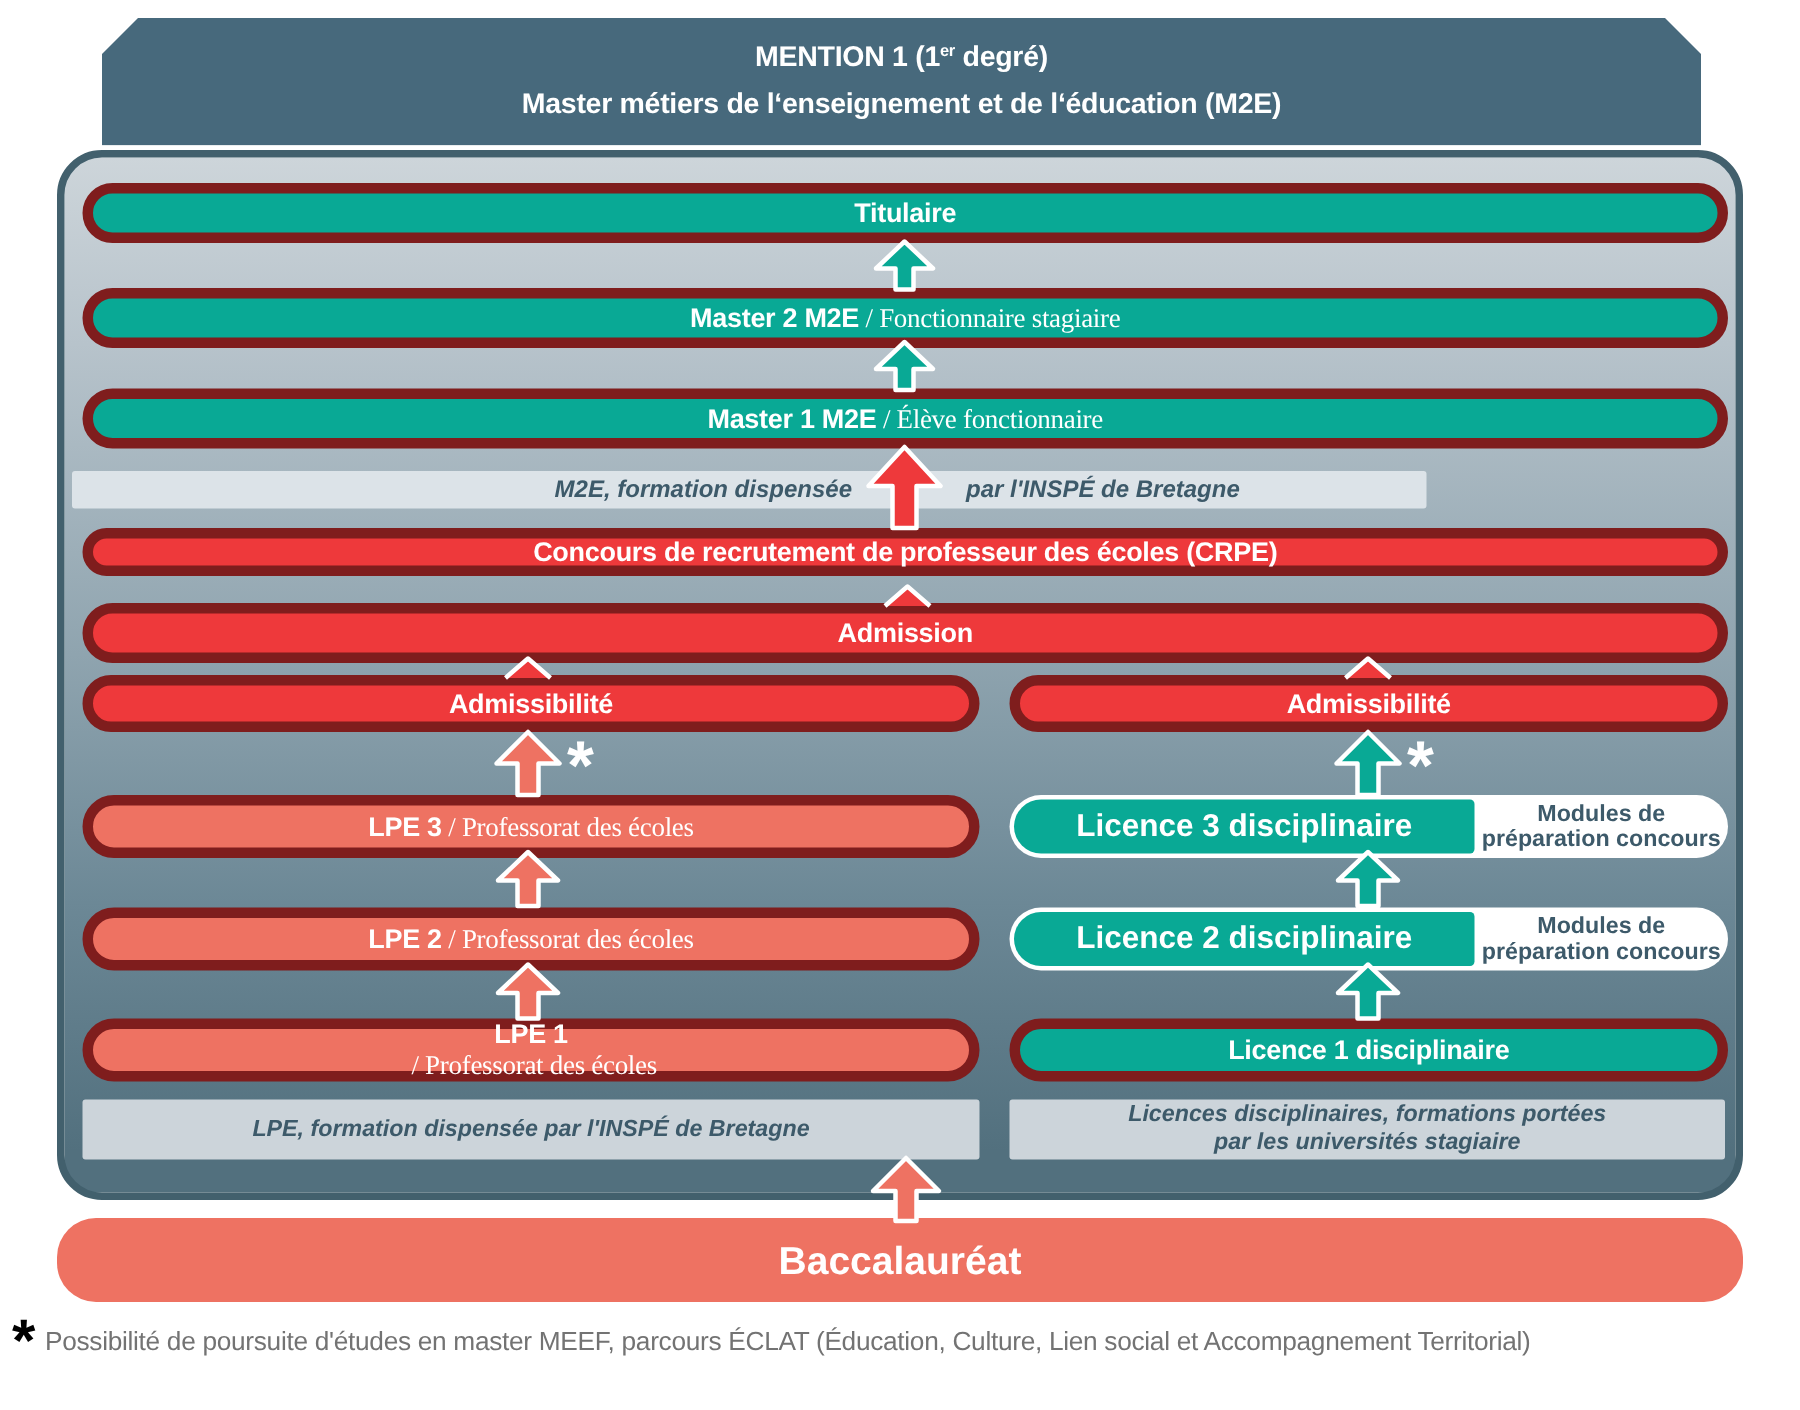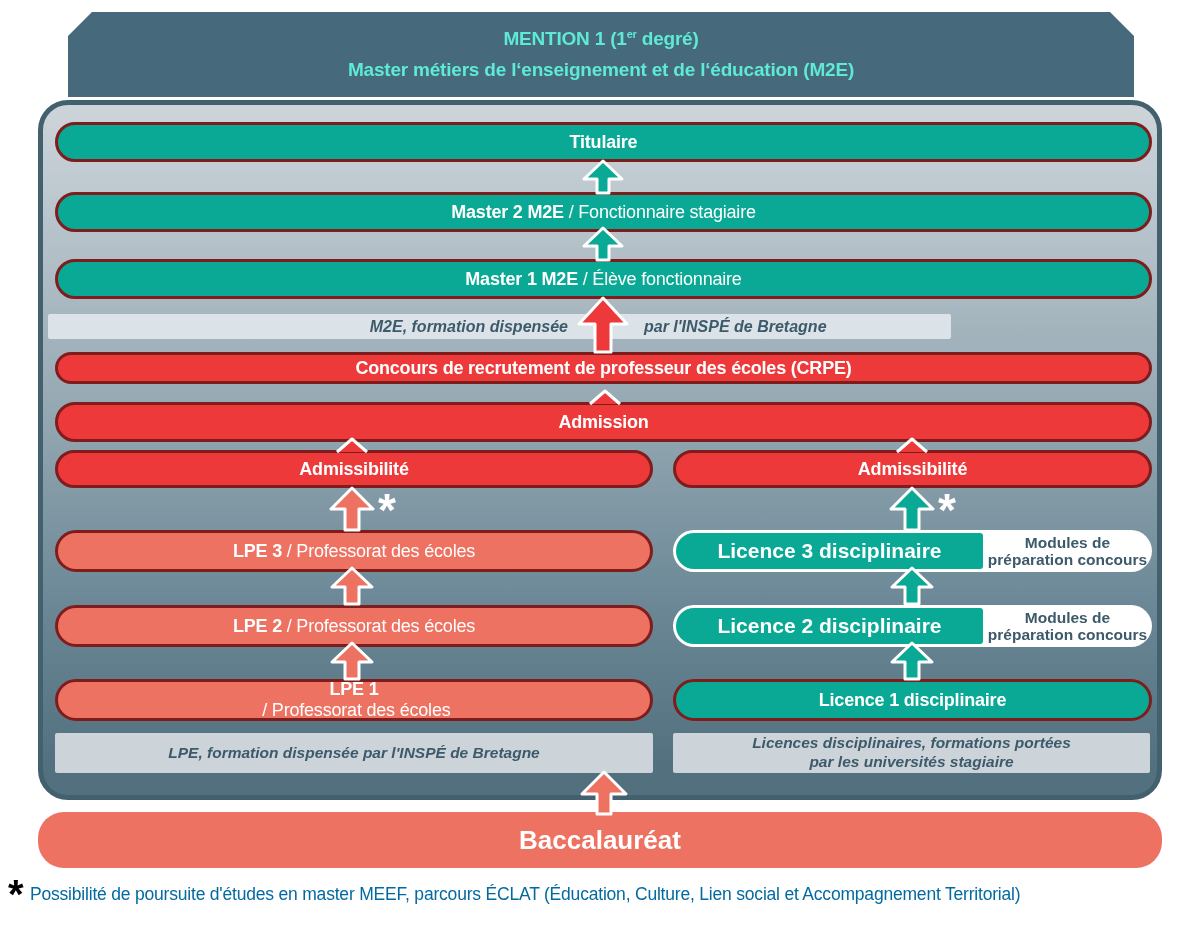--- a/index.html
+++ b/index.html
@@ -4,35 +4,35 @@
 <style>
   html,body{margin:0;padding:0;background:#fff;}
   body{width:1200px;height:940px;font-family:"Liberation Sans",sans-serif;}
   .stage{position:relative;width:1200px;height:940px;background:#fff;overflow:hidden;}
 
   
   .header{position:absolute;left:68px;top:12px;width:1066px;height:85px;
     background:var(--slate,#47697c);
     clip-path:polygon(24px 0,calc(100% - 24px) 0,100% 24px,100% 100%,0 100%,0 24px);
     display:flex;flex-direction:column;align-items:center;justify-content:center;gap:9px;
-    color:#5eead4;font-weight:bold;font-size:19px;letter-spacing:-0.2px;z-index:1;}
+    color:#ffffff;font-weight:bold;font-size:19px;letter-spacing:-0.2px;z-index:1;}
   .header sup{font-size:11px;vertical-align:super;}
 
   
   .container{position:absolute;left:38px;top:100px;width:1124px;height:700px;
     box-sizing:border-box;border:5px solid var(--border-slate,#42606d);border-radius:30px;
     background:linear-gradient(180deg,var(--bg-top,#cdd5da) 0%,#b7c3cb 18%,#8fa4af 48%,#6c8896 72%,var(--bg-bottom,#52707e) 96%);
     z-index:1;}
 
   
-  .bar{position:absolute;box-sizing:border-box;border:3px solid #7f1d1d;border-radius:21px;
+  .bar{position:absolute;box-sizing:border-box;border:7px solid #7f1d1d;border-radius:21px;
     display:flex;align-items:center;justify-content:center;color:#fff;font-size:18px;
     letter-spacing:-0.2px;z-index:3;white-space:pre;}
   .bar b{font-weight:bold;}
-  .bar .rest{font-weight:normal;}
+  .bar .rest{font-weight:normal;font-family:Liberation Serif, serif;}
   .green{background:var(--green,#09a995);}
   .red{background:var(--red,#ee393b);}
   .salmon{background:var(--salmon,#ee7262);}
   .boldlbl{font-weight:bold;}
 
   
   .licbox{position:absolute;background:#fff;border-radius:21px;z-index:3;}
   .licbox .greenpart{position:absolute;left:3px;top:3px;bottom:3px;width:307px;
     background:var(--green,#09a995);border-radius:18px 3px 3px 18px;
     display:flex;align-items:center;justify-content:center;color:#fff;font-weight:bold;font-size:21px;}
@@ -57,21 +57,21 @@
   .arrow{position:absolute;overflow:visible;z-index:4;}
   .arrow path{stroke:#fff;stroke-width:3;stroke-linejoin:round;}
   .ar-green{fill:var(--green,#09a995);}
   .ar-red{fill:var(--red,#ee393b);}
   .ar-salmon{fill:var(--salmon,#ee7262);}
 
   .star{position:absolute;color:#fff;font-weight:bold;font-size:46px;line-height:1;z-index:6;}
 
   
   .fnote-star{position:absolute;left:8px;top:874px;font-size:40px;font-weight:bold;color:#000;line-height:1;}
-  .fnote1{position:absolute;left:30px;top:884px;font-size:17.5px;color:#0369a1;letter-spacing:-0.2px;}
+  .fnote1{position:absolute;left:30px;top:884px;font-size:17.5px;color:#737373;letter-spacing:-0.2px;}
   .fnote2{position:absolute;left:33px;top:906px;font-size:17px;font-style:italic;color:#000;}
 </style>
 </head>
 <body>
 
 <div class="stage">
 
   <div class="header">
     <div><span>MENTION 1 (1</span><sup>er</sup><span> degré)</span></div>
     <div>Master métiers de l‘enseignement et de l‘éducation (M2E)</div>

